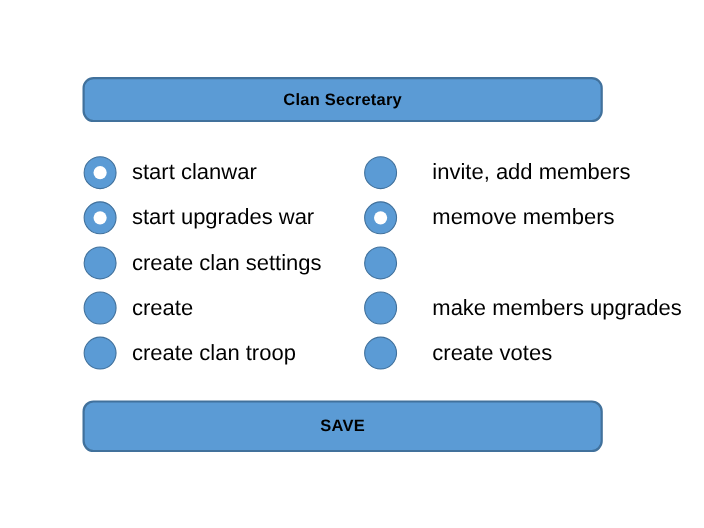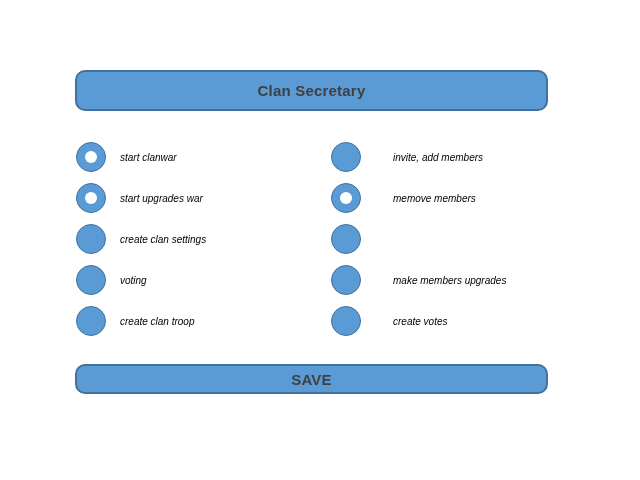--- a/index.html
+++ b/index.html
@@ -20,27 +20,27 @@
     background:#5b9bd5;
     border:2px solid #41719c;
     border-radius:10px;
     display:flex;
     align-items:center;
     justify-content:center;
     box-sizing:border-box;
     cursor:pointer;
   }
   .big-button .btn-label{
-    color:#404040;
+    color:#000000;
     font-size:15px;
     font-weight:700;
     letter-spacing:0.2px;
   }
   #header-button{top:70px;}
-  #save-button{top:364px;height:30px;}
+  #save-button{top:364px;height:47px;}
 
   .rows{
     position:absolute;
     left:76px;
     top:142px;
     width:520px;
     display:flex;
     flex-direction:column;
     gap:11px;
   }
@@ -71,24 +71,23 @@
   .circle .hole{
     display:none;
     width:12px;height:12px;
     border-radius:50%;
     background:#ffffff;
   }
   .circle.ring .hole{display:block;}
 
   .perm-label{
     margin-left:14px;
-    font-size:10px;
+    font-size:20px;
     color:#000000;
     white-space:nowrap;
-    font-style:italic;
   }
   .cell.right .perm-label{margin-left:32px;}
 </style>
 </head>
 <body>
 
 <div class="panel">
 
   <div class="big-button" id="header-button">
     <span class="btn-label">Clan Secretary</span>
@@ -130,21 +129,21 @@
         <span class="perm-label">create clan settings</span>
       </div>
       <div class="cell right">
         <span class="circle"></span>
       </div>
     </div>
 
     <div class="row">
       <div class="cell left">
         <span class="circle"></span>
-        <span class="perm-label">voting</span>
+        <span class="perm-label">create</span>
       </div>
       <div class="cell right">
         <span class="circle"></span>
         <span class="perm-label">make members upgrades</span>
       </div>
     </div>
 
     <div class="row">
       <div class="cell left">
         <span class="circle"></span>

